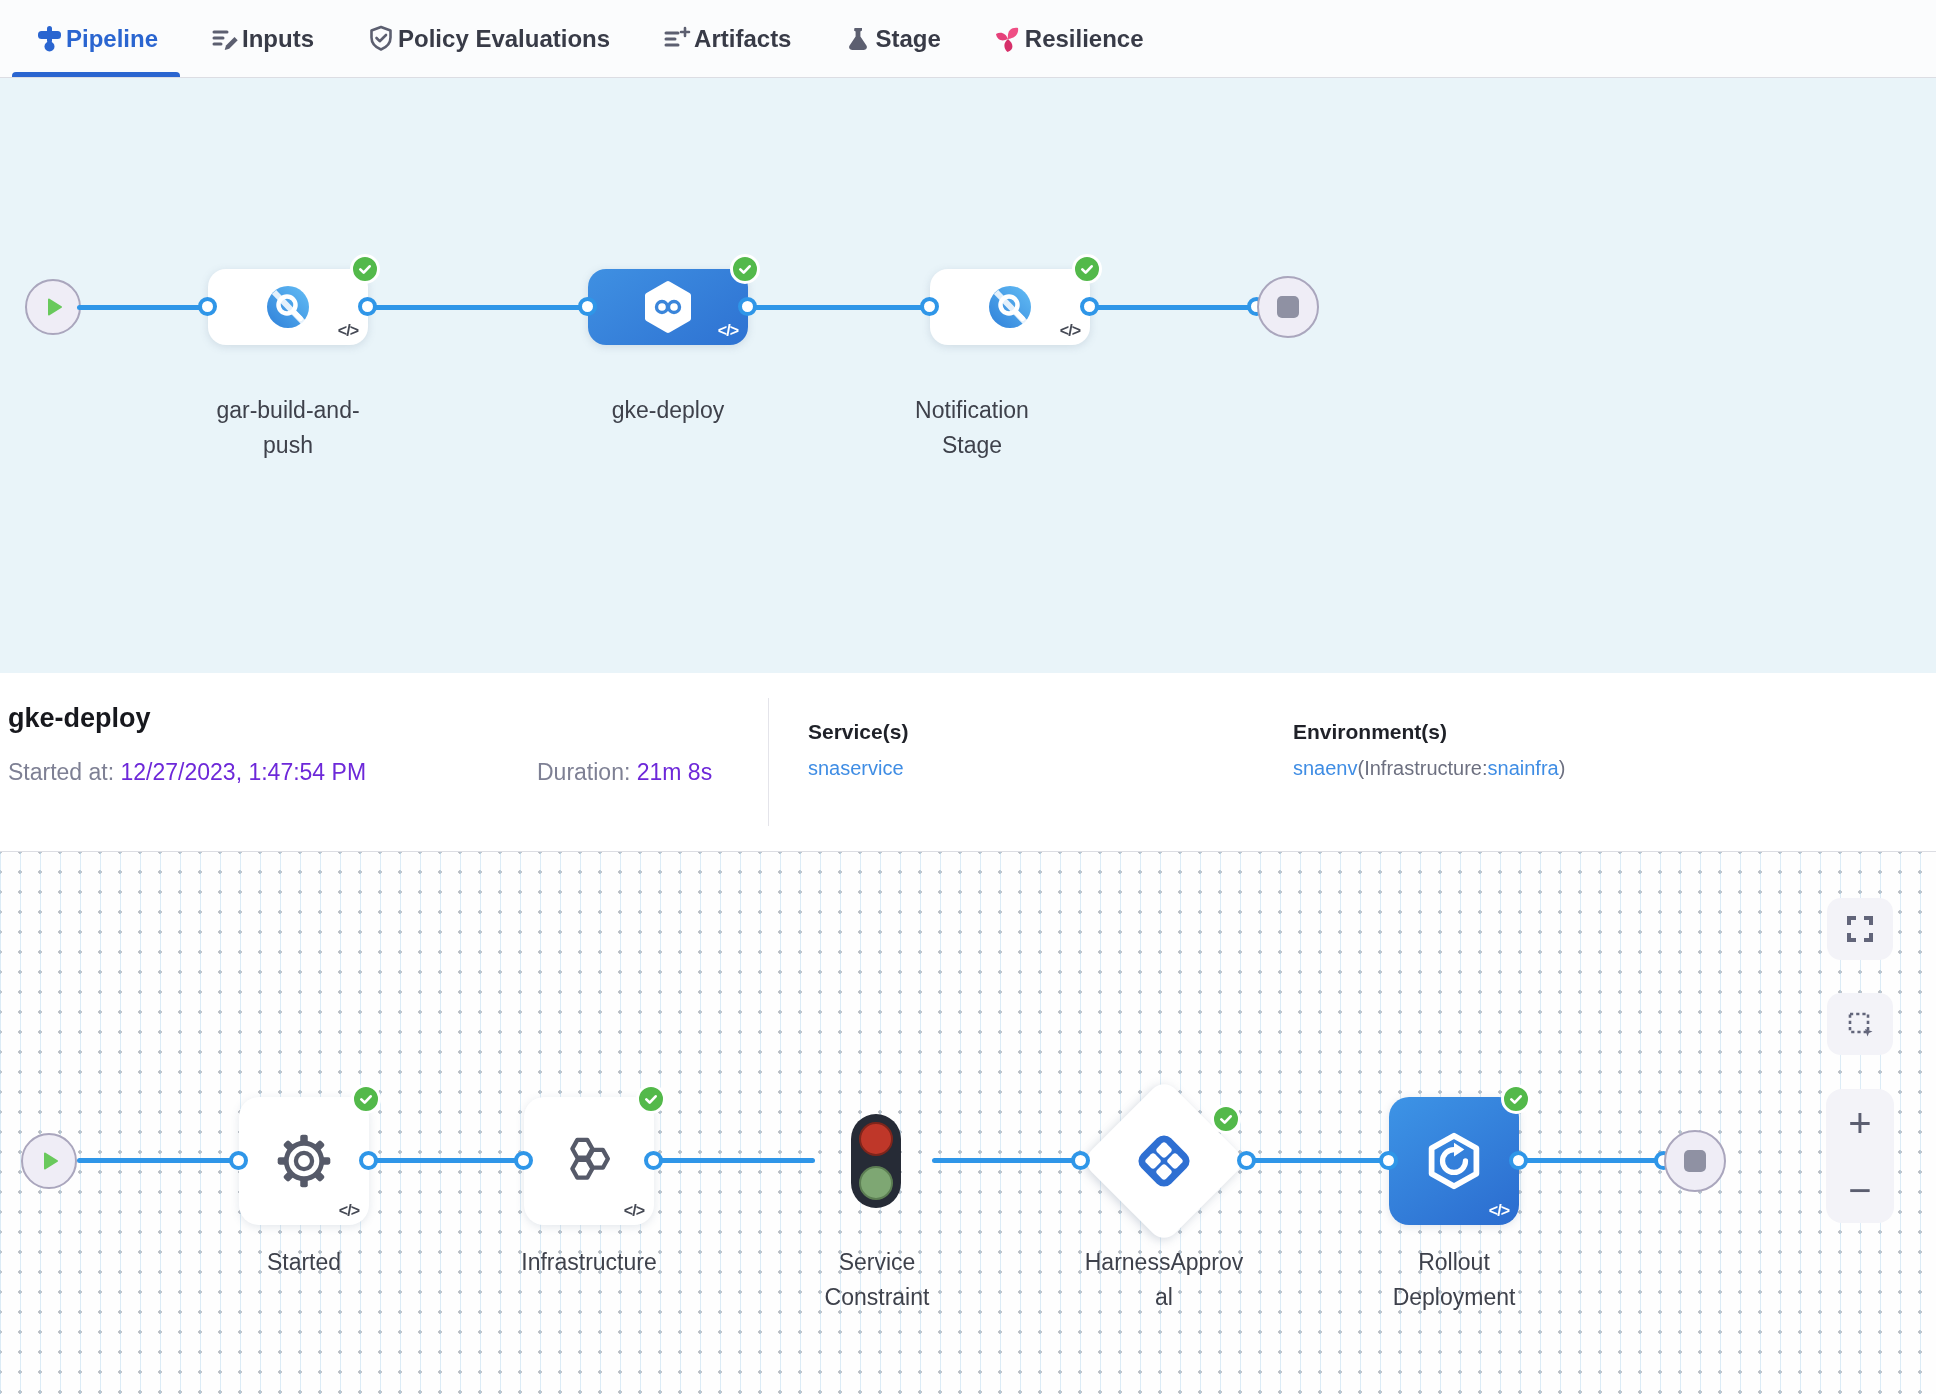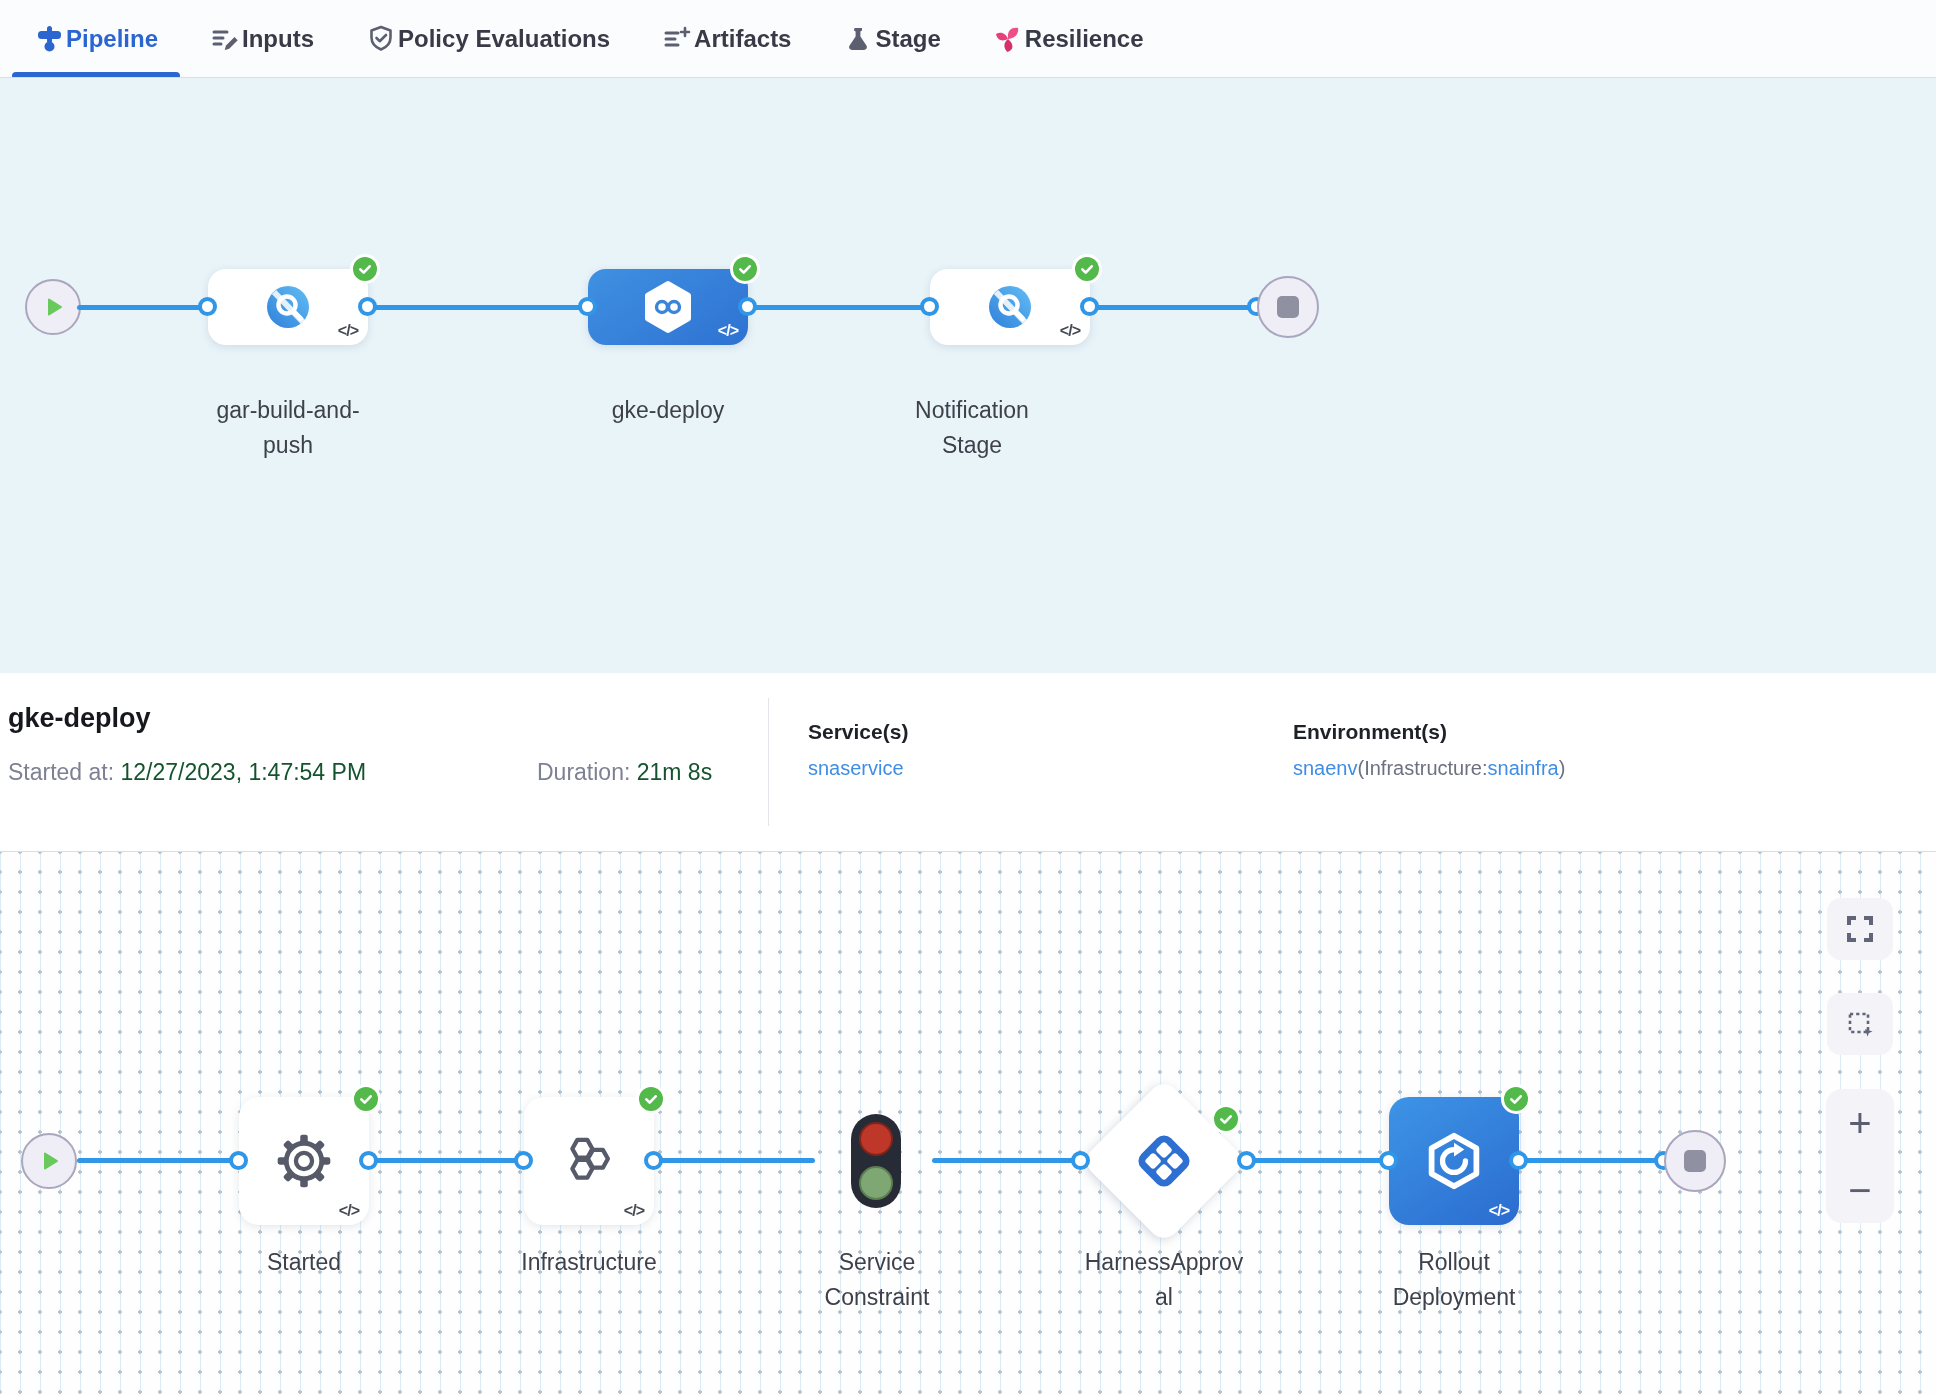--- a/index.html
+++ b/index.html
@@ -32,21 +32,21 @@
   .node-label{position:absolute;width:160px;text-align:center;font-size:23px;line-height:1.5;
               color:#3e414b;word-break:break-word;}
   .stop-square{width:22px;height:22px;background:#8f91a3;border-radius:5px;}
 
   
   .info-bar{position:absolute;left:0;top:673px;width:1936px;height:179px;background:#fff;
             border-bottom:1px solid #dcdde3;box-sizing:border-box;}
   .info-title{position:absolute;left:8px;top:30px;font-size:27px;font-weight:700;color:#17181d;}
   .kv{position:absolute;font-size:23px;white-space:nowrap;}
   .kv .k{color:#7e8094;}
-  .kv .v{color:#14532d;}
+  .kv .v{color:#6d28d9;}
   .col-label{position:absolute;font-size:21px;font-weight:700;color:#1f2128;}
   .col-value{position:absolute;font-size:20px;white-space:nowrap;}
   .link{color:#3f8de4;cursor:pointer;}
   .muted{color:#6d7080;}
   .vdivider{position:absolute;left:768px;top:25px;width:1px;height:128px;background:#e4e4ea;}
 
   
   .canvas{position:absolute;left:0;top:852px;width:1936px;height:542px;background-color:#fefefe;
     background-image:
       linear-gradient(to right, rgba(180,215,238,.45) 1px, transparent 1px),

